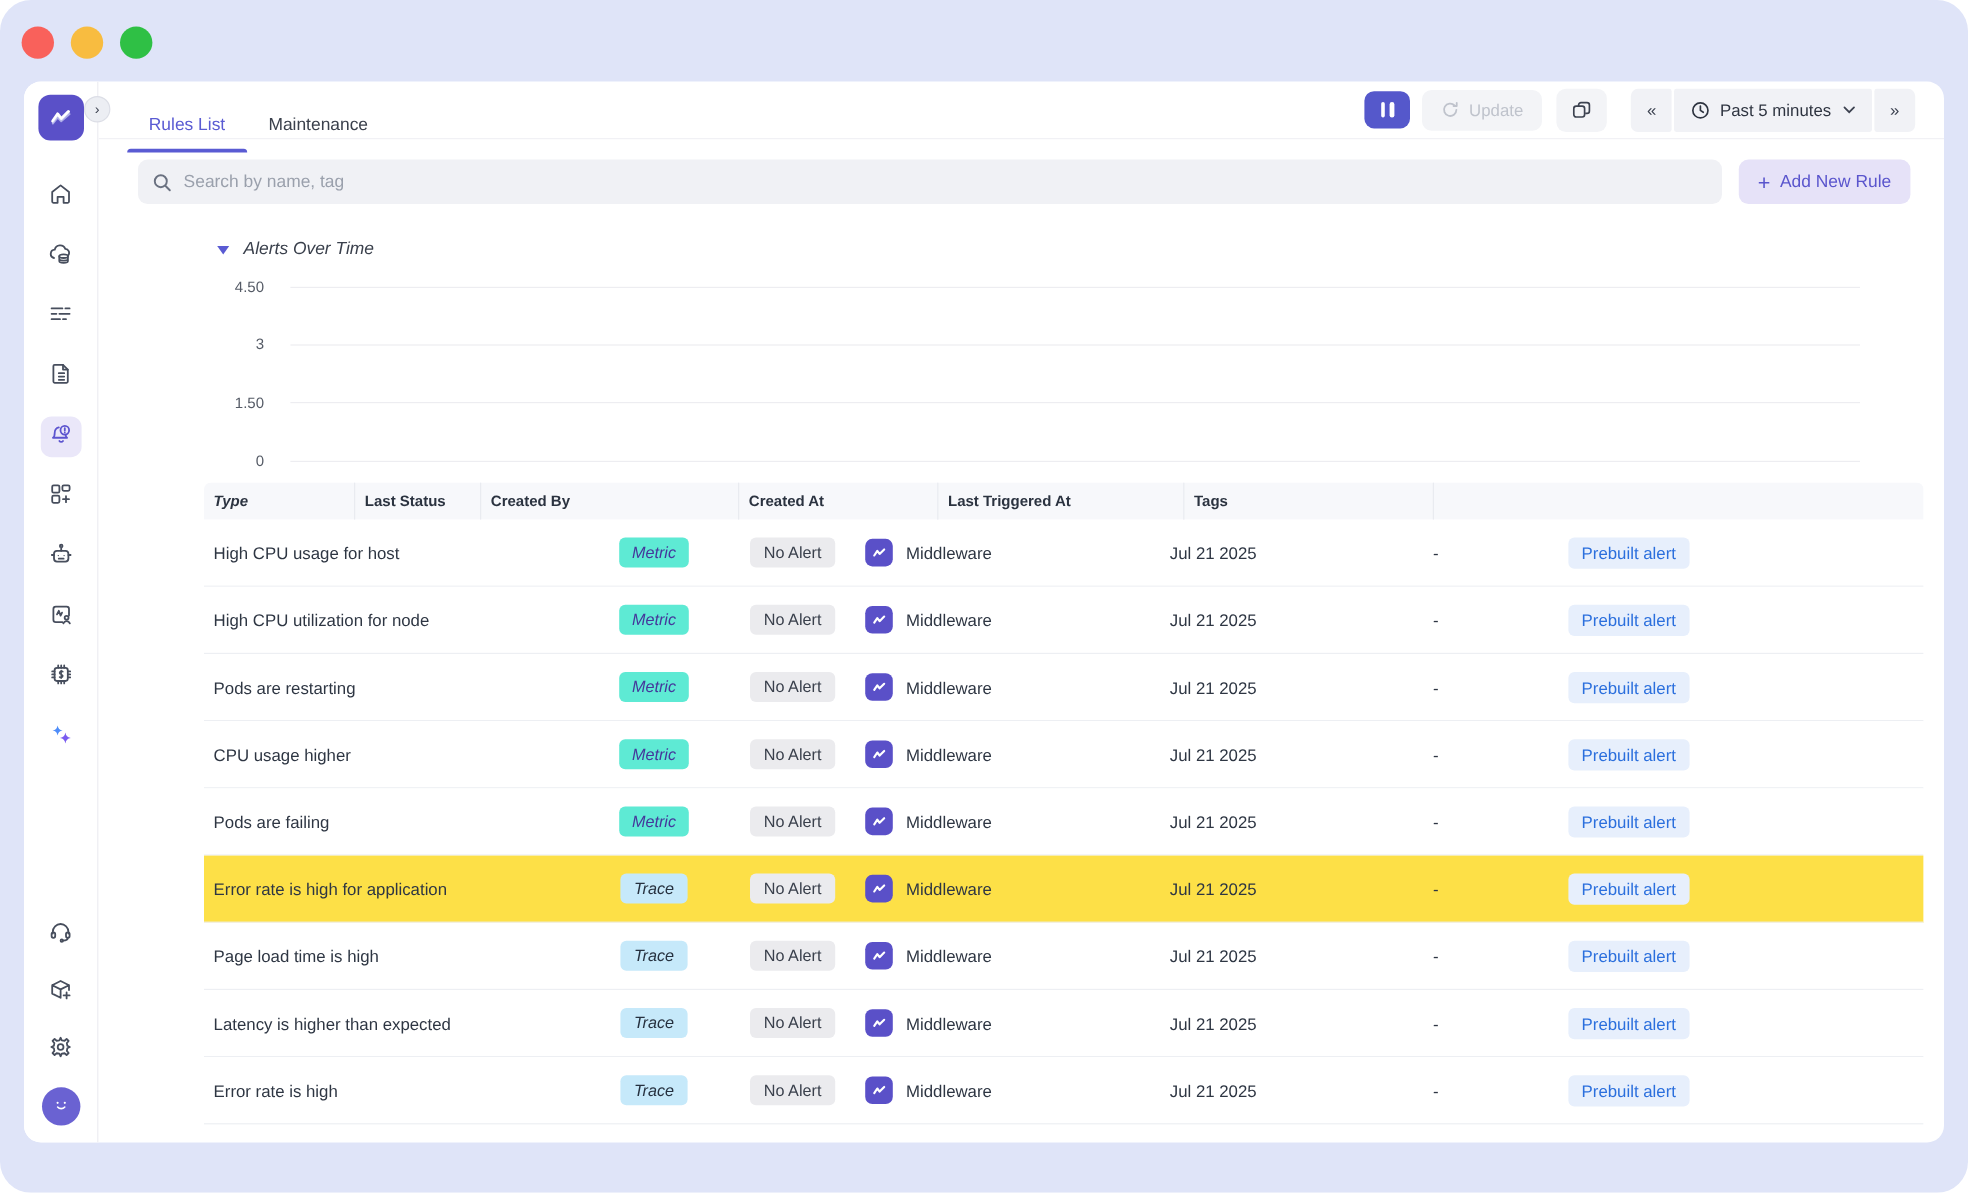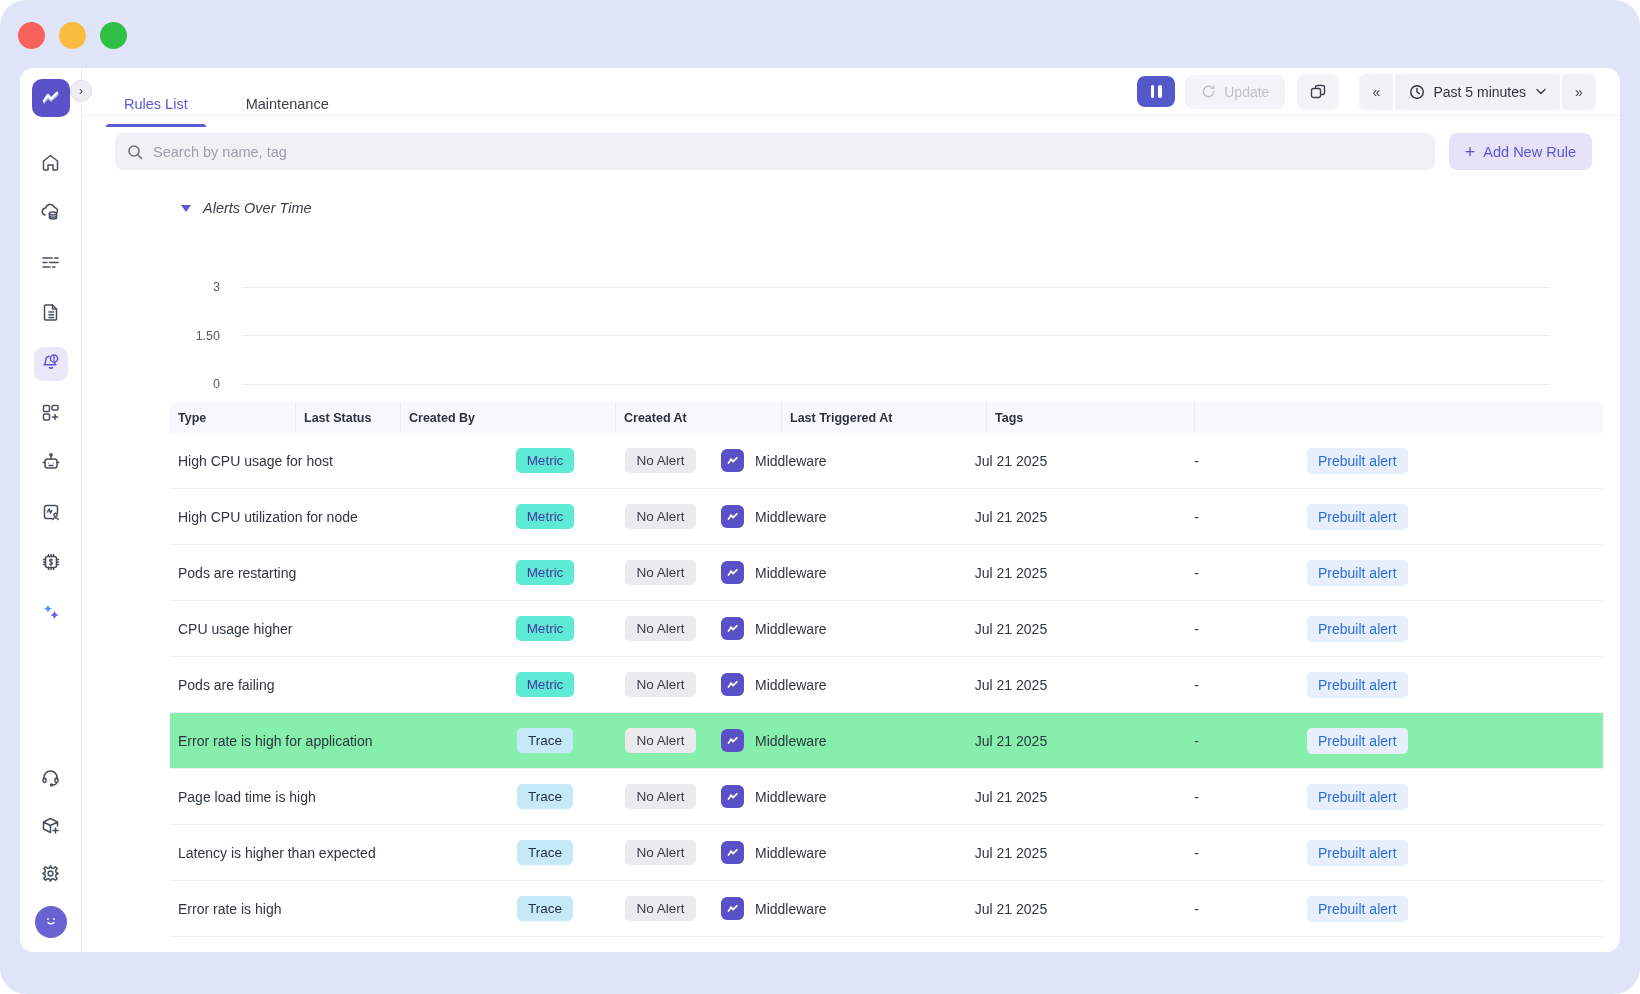--- a/index.html
+++ b/index.html
@@ -41,21 +41,21 @@
     width:32px; height:32px; border-radius:50%; background:#6a62d2;
     display:flex; align-items:center; justify-content:center;
   }
   .icon-svg { display:block; }
   
   .main { flex:1; display:flex; flex-direction:column; overflow:hidden; }
   .topbar {
     height:48px; display:flex; align-items:center; justify-content:space-between;
     padding:0 24px 0 38px; border-bottom:1px solid #f1f1f5; flex-shrink:0;
   }
-  .tabs { display:flex; gap:50px; height:100%;margin-top:24px; }
+  .tabs { display:flex; gap:28px; height:100%;margin-top:24px; }
   .tab {
     display:flex; align-items:center; font-size:14.5px; color:#3a404c; cursor:pointer;
     position:relative; padding:0 4px;
   }
   .tab.active { color:#5a5bd3; }
   .tab.active::after {
     content:""; position:absolute; left:-14px; right:-14px; bottom:0; height:3px;
     background:#5a5bd3; border-radius:3px 3px 0 0;
   }
   .topbar-controls { display:flex; align-items:center; gap:10px;margin-left:24px; }
@@ -110,24 +110,24 @@
   .table-wrap { margin:12px 17px 0 88px; flex:1; overflow:hidden; }
   .t-head {
     display:flex; background:#f7f8fb; border-radius:6px 6px 0 0; height:31px; align-items:center;
   }
   .t-head .cell {
     font-size:12.5px; font-weight:bold; color:#2b3340; height:100%; display:flex; align-items:center;
     border-right:1px solid #e9ebf0; padding:0 8px;
   }
   .t-head .cell:last-child { border-right:none; }
   .row { display:flex; align-items:center; height:56px; border-bottom:1px solid #edeff3; background:#ffffff; cursor:pointer; }
-  .row.hl { background:#86efac;justify-content:flex-end; }
+  .row.hl { background:#fde047;justify-content:flex-end; }
   .cell { padding:0 8px; }
   .c0 { width:312px; }
-  .c1 { width:126px; display:flex; justify-content:center; }
+  .c1 { width:126px; display:flex; justify-content:center;font-style:italic; }
   .c2 { width:105px; display:flex; justify-content:center; }
   .c3 { width:215px; display:flex; align-items:center; gap:11px; }
   .c4 { width:166px; text-align:center; }
   .c5 { width:205px; text-align:center; }
   .c6 { width:208px; }
   .c7 { flex:1; }
   .row .cell { font-size:14px; color:#2e3643; }
   .badge { display:inline-block; font-size:13.5px; padding:5px 11px; border-radius:5px; }
   .badge.metric { background:#5eead4; color:#45379b; }
   .badge.trace { background:#c6e9fa; color:#26313f; }
@@ -316,20 +316,24 @@
           <span class="add-plus">+</span>
           <span>Add New Rule</span>
         </button>
       </div>
 
       <div class="section-head">
         <div class="tri"></div>
         <div class="section-title">Alerts Over Time</div>
       </div>
       <div class="chart" id="chart">
+          <div class="grid-row" style="top: 0px;">
+            <div class="grid-label">4.50</div>
+            <div class="grid-line"></div>
+          </div>
           <div class="grid-row" style="top: 48.3333px;">
             <div class="grid-label">3</div>
             <div class="grid-line"></div>
           </div>
           <div class="grid-row" style="top: 96.6667px;">
             <div class="grid-label">1.50</div>
             <div class="grid-line"></div>
           </div>
           <div class="grid-row" style="top: 145px;">
             <div class="grid-label">0</div>

